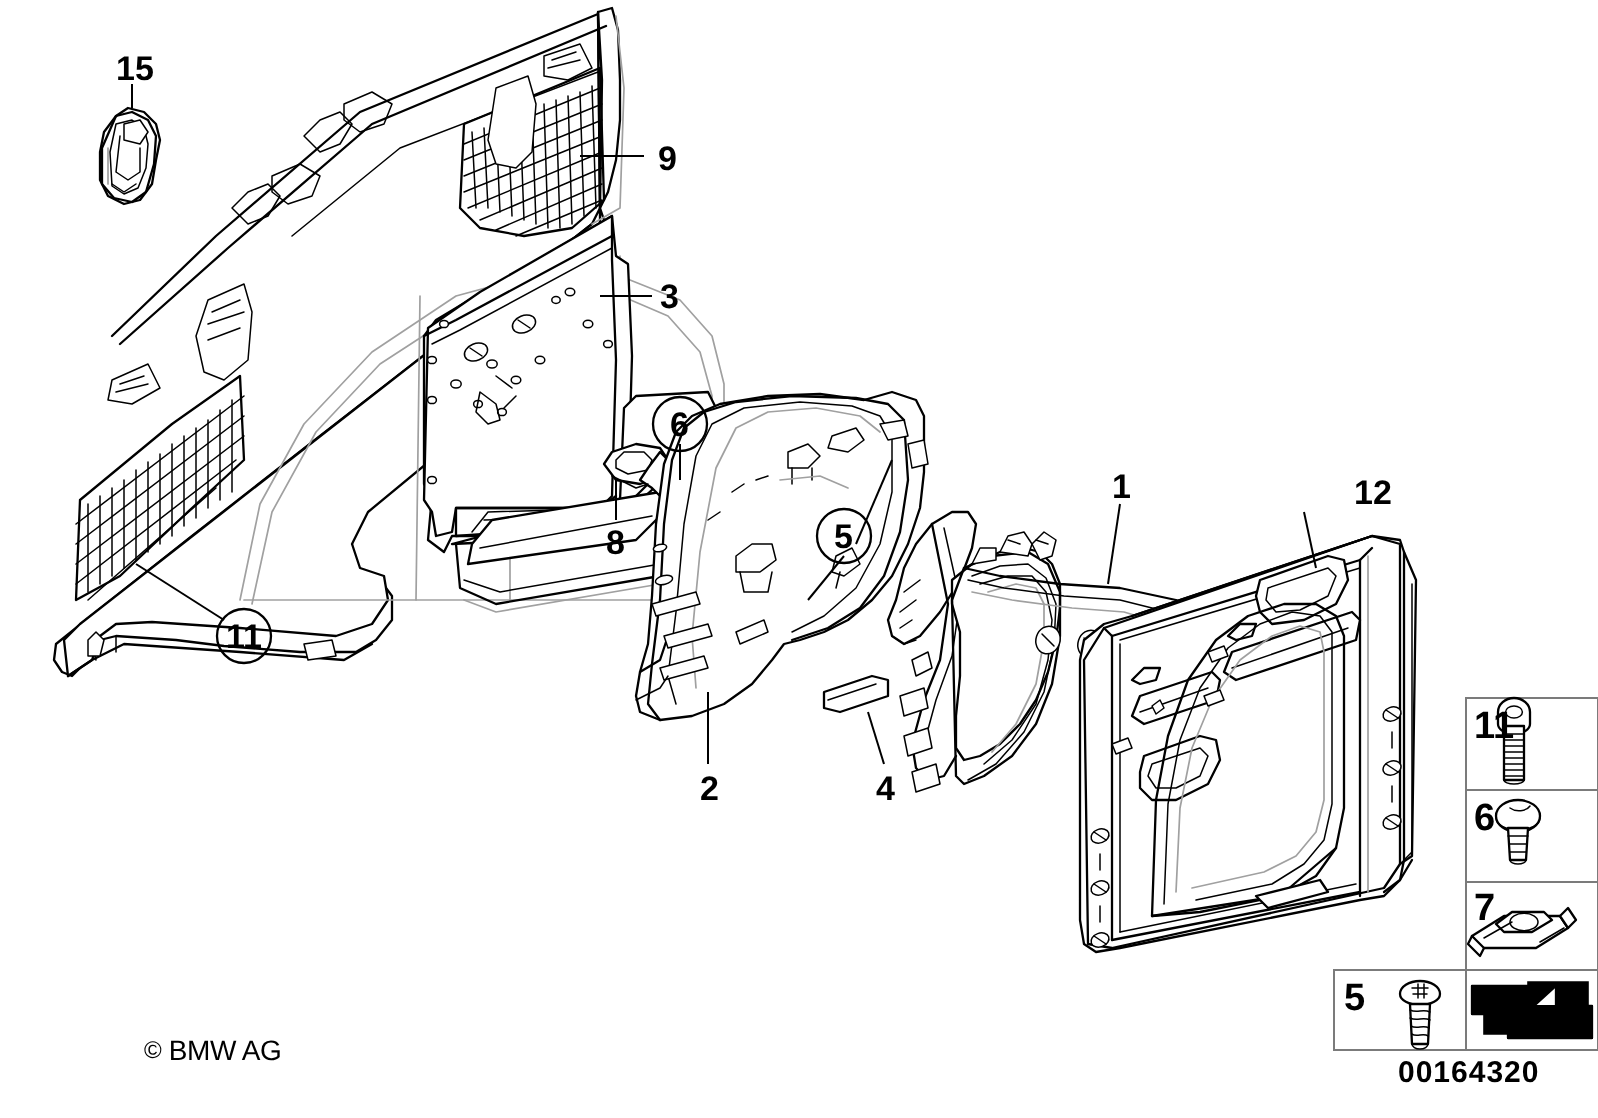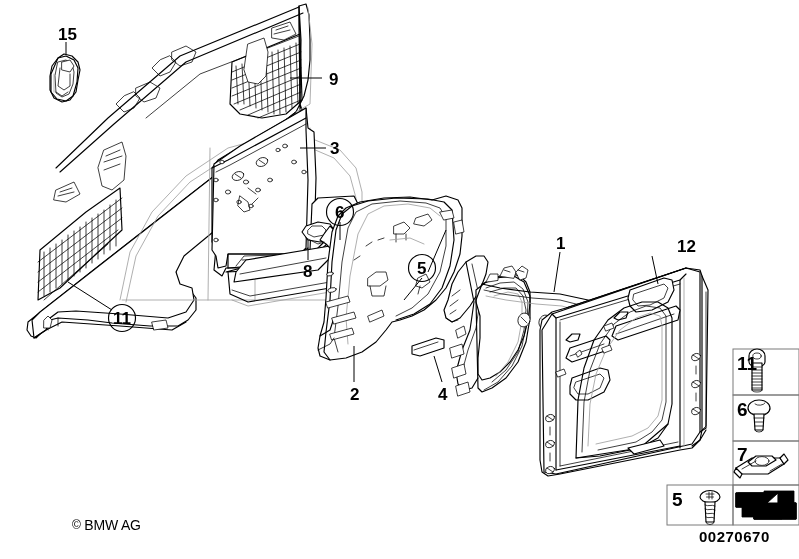--- a/index.html
+++ b/index.html
@@ -441,15 +441,15 @@
 
   <div class="legend-num" style="left:737px;top:354px;">11</div>
   <div class="legend-num" style="left:737px;top:400px;">6</div>
   <div class="legend-num" style="left:737px;top:445px;">7</div>
   <div class="legend-num" style="left:672px;top:490px;">5</div>
 
   <div class="copy">
     <span class="reg">©</span>
     <span>BMW AG</span>
   </div>
-  <div class="partno">00270670</div>
+  <div class="partno">00164320</div>
 
 </div>
 
 </body></html>

